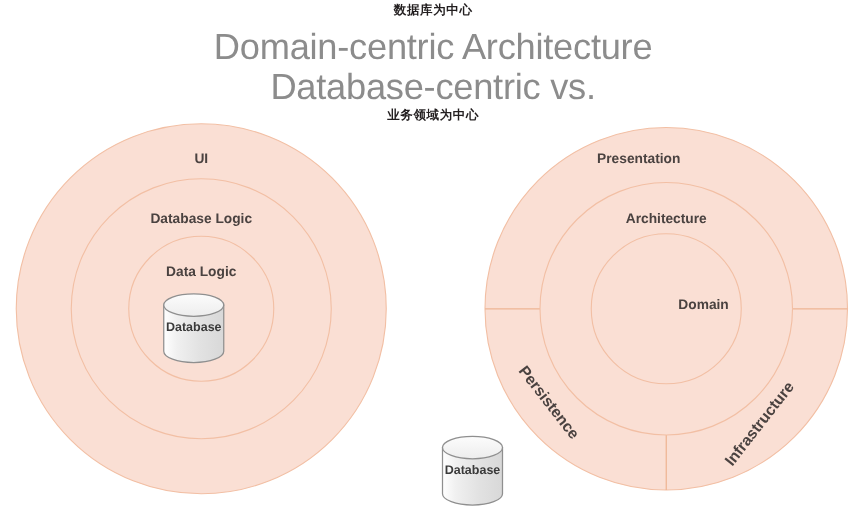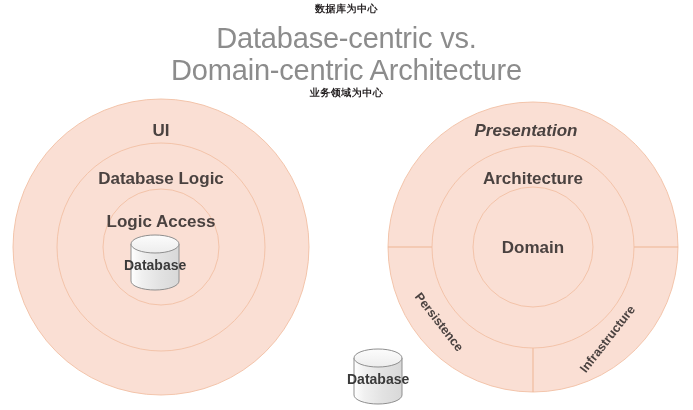--- a/index.html
+++ b/index.html
@@ -52,37 +52,37 @@
 
   .ring-label {
     position: absolute;
     text-align: center;
     font-family: "Liberation Sans", sans-serif;
     font-weight: bold;
     color: #4a4240;
     white-space: nowrap;
     line-height: 1;
   }
-  .lbl-lg { font-size: 17px; }
+  .lbl-lg { font-size: 11px; }
 
   .rot-label {
     position: absolute;
     font-family: "Liberation Sans", sans-serif;
     font-weight: bold;
     font-size: 12.5px;
     color: #4a4240;
     white-space: nowrap;
     transform-origin: 50% 50%;
   }
 
   .db-text {
     position: absolute;
     text-align: center;
     font-family: "Liberation Sans", sans-serif;
-    font-size: 14px;
+    font-size: 10px;
     font-weight: 600;
     color: #3a3a3a;
     white-space: nowrap;
     line-height: 1;
   }
 </style>
 </head>
 <body>
 
 <svg id="canvas" viewBox="0 0 693 410">
@@ -122,37 +122,37 @@
 
   <g>
     <path d="M354 358 L354 395 A24 9 0 0 0 402 395 L402 358 Z" fill="url(#cylBody)" stroke="#8f8f8f" stroke-width="1"></path>
     <ellipse cx="378" cy="358" rx="24" ry="9" fill="url(#cylTop)" stroke="#8f8f8f" stroke-width="1"></ellipse>
   </g>
 </svg>
 
 <div class="cn-label" id="cn-top">数据库为中心</div>
 
 <div id="main-title">
+  <span class="tl">Domain-centric Architecture</span>
   <span class="tl">Database-centric vs.</span>
-  <span class="tl">Domain-centric Architecture</span>
 </div>
 
 <div class="cn-label" id="cn-bottom">业务领域为中心</div>
 
 <div class="ring-label lbl-lg" style="left:111px; top:122px; width:100px;">UI</div>
 
 <div class="ring-label lbl-lg" style="left:86px; top:170px; width:150px;">Database Logic</div>
 
-<div class="ring-label lbl-lg" style="left:91px; top:213px; width:140px;">Logic Access</div>
+<div class="ring-label lbl-lg" style="left:91px; top:213px; width:140px;">Data Logic</div>
 
 <div class="db-text" style="left:124px; top:258px; width:62px;">Database</div>
 
-<div class="ring-label lbl-lg" style="left:456px; top:122px; width:140px;font-style:italic;">Presentation</div>
+<div class="ring-label lbl-lg" style="left:441px; top:122px; width:140px;">Presentation</div>
 
 <div class="ring-label lbl-lg" style="left:468px; top:170px; width:130px;">Architecture</div>
 
-<div class="ring-label lbl-lg" style="left:483px; top:239px; width:100px;">Domain</div>
+<div class="ring-label lbl-lg" style="left:483px; top:239px; width:100px;text-align:right;">Domain</div>
 
 <div class="rot-label" style="left:404px; top:315px; transform:rotate(52deg);">Persistence</div>
 
 <div class="rot-label" style="left:567px; top:332px; transform:rotate(-52deg);">Infrastructure</div>
 
 <div class="db-text" style="left:347px; top:372px; width:62px;">Database</div>
 
 </body></html>

